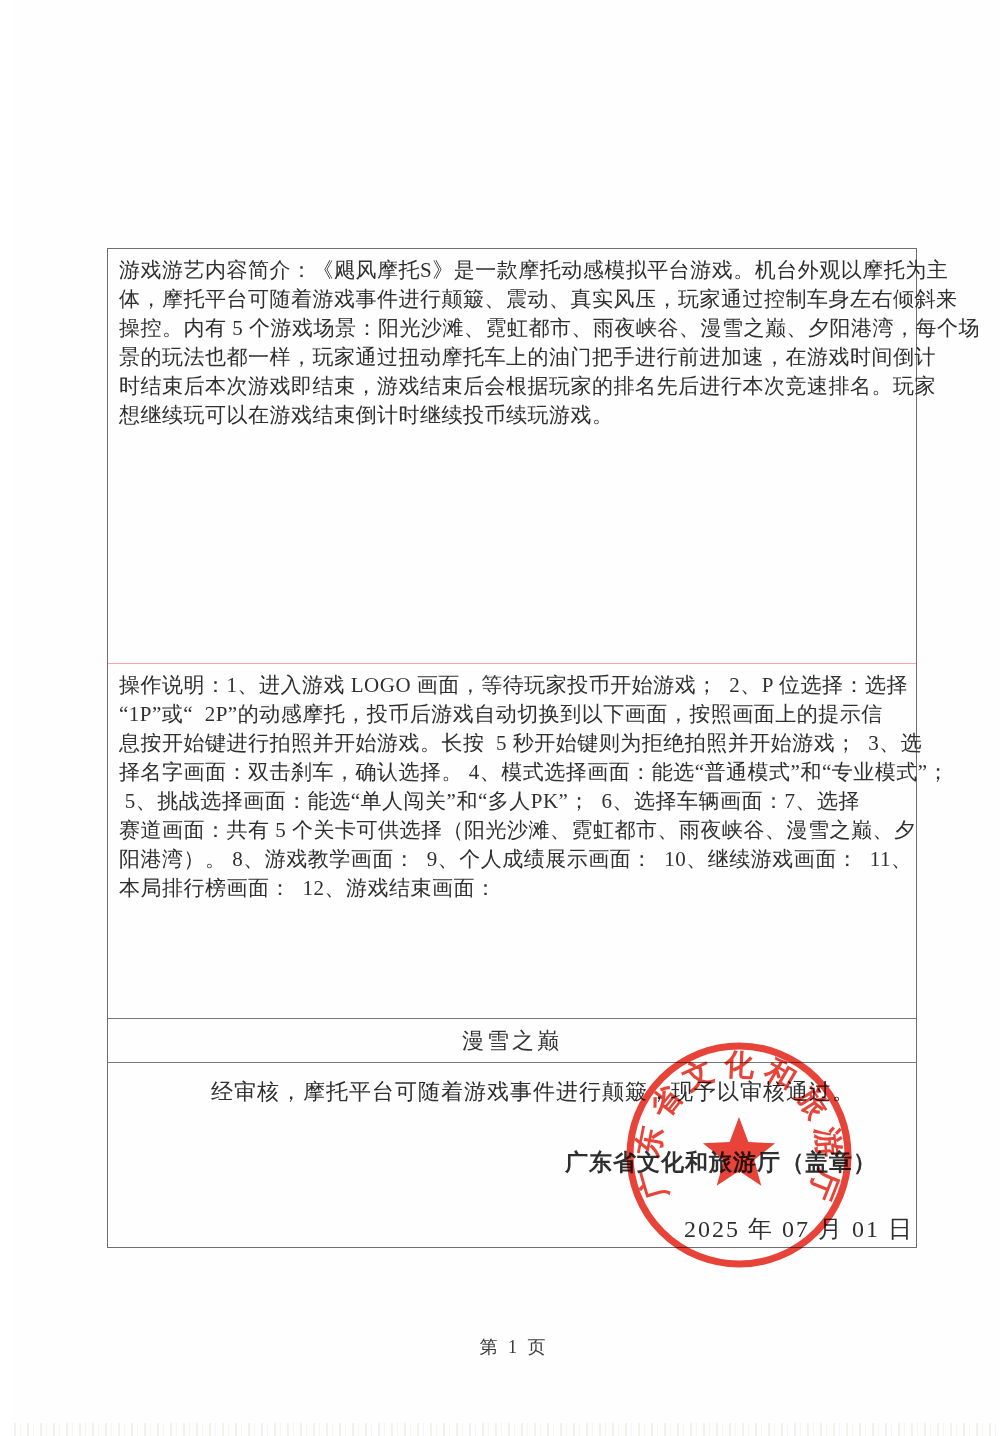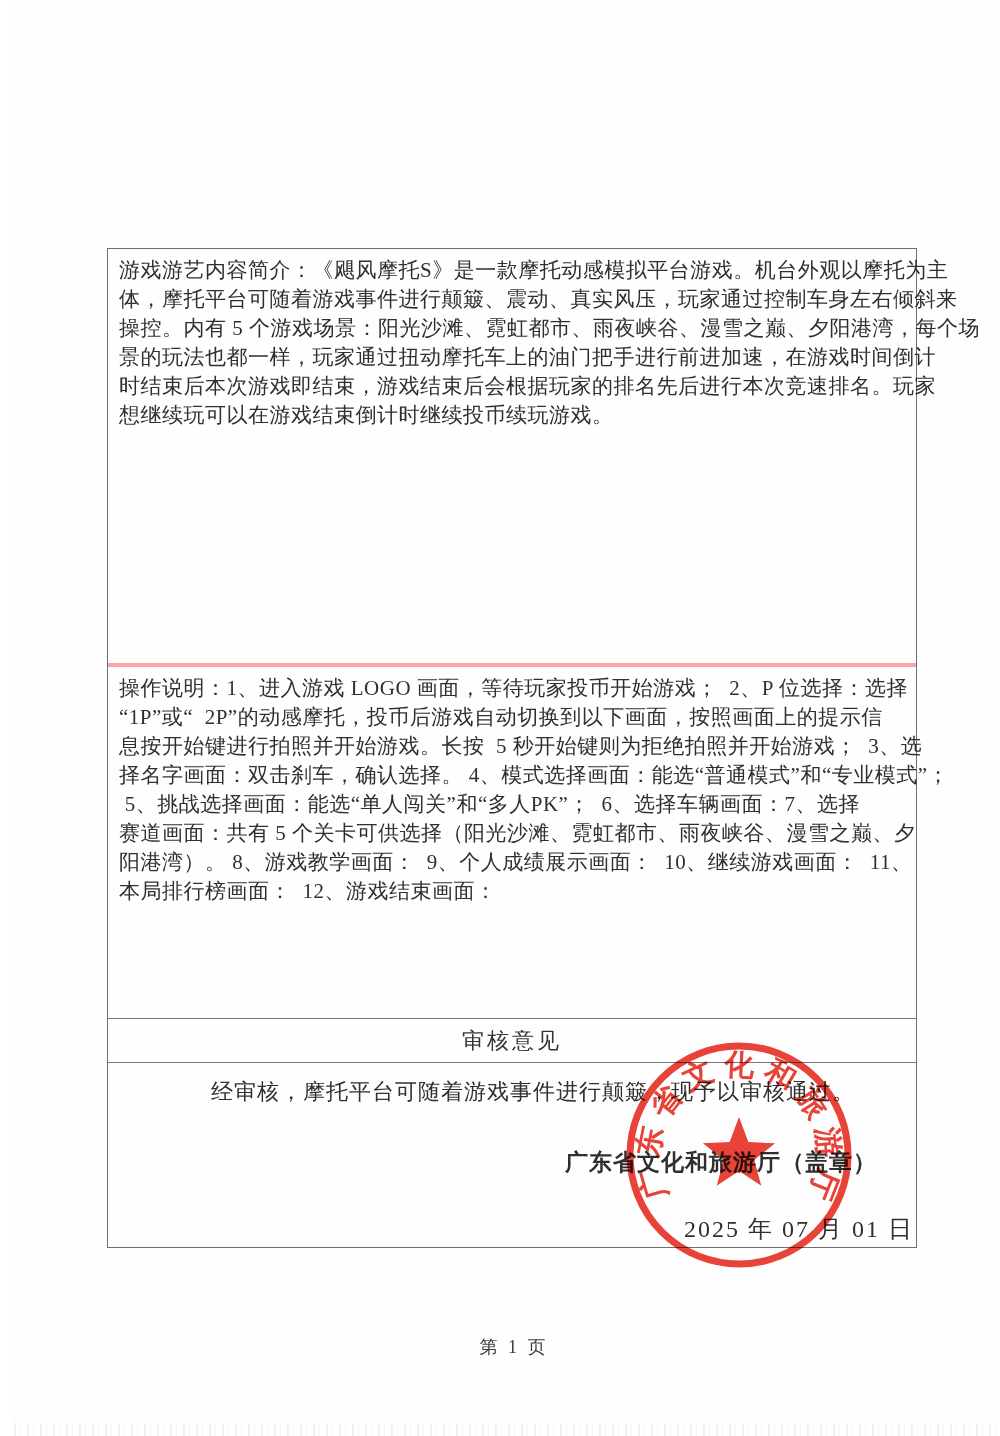--- a/index.html
+++ b/index.html
@@ -27,21 +27,21 @@
     border: 1px solid #6f6f6f;
     box-sizing: border-box;
   }
   .row {
     position: absolute;
     left: 0;
     right: 0;
     box-sizing: border-box;
   }
   .row-intro   { top: 0;     height: 414px; }
-  .row-op      { top: 414px; height: 355px; border-top: 4px solid #fca5a5; }
+  .row-op      { top: 414px; height: 355px; border-top: 1px solid #fca5a5; }
   .row-header  { top: 769px; height: 45px;  border-top: 1px solid #787878;
                  border-bottom: 1px solid #787878; }
   .row-review  { top: 814px; height: 184px; }
 
   .cell-text {
     padding: 7px 6px 0 11px;
     font-size: 21px;
     line-height: 29px;
     white-space: pre;
     letter-spacing: 0.5px;
@@ -148,21 +148,21 @@
 “1P”或“  2P”的动感摩托，投币后游戏自动切换到以下画面，按照画面上的提示信
 息按开始键进行拍照并开始游戏。长按  5 秒开始键则为拒绝拍照并开始游戏；  3、选
 择名字画面：双击刹车，确认选择。 4、模式选择画面：能选“普通模式”和“专业模式”；
  5、挑战选择画面：能选“单人闯关”和“多人PK”；  6、选择车辆画面：7、选择
 赛道画面：共有 5 个关卡可供选择（阳光沙滩、霓虹都市、雨夜峡谷、漫雪之巅、夕
 阳港湾）。 8、游戏教学画面：  9、个人成绩展示画面：  10、继续游戏画面：  11、
 本局排行榜画面：  12、游戏结束画面：</div>
     </div>
 
     <div class="row row-header">
-      <span class="header-label">审核意见</span>
+      <span class="header-label">漫雪之巅</span>
     </div>
 
     <div class="row row-review">
       <p class="conclusion">经审核，摩托平台可随着游戏事件进行颠簸，现予以审核通过。</p>
       <p class="signer">广东省文化和旅游厅（盖章）</p>
       <p class="review-date">2025 年 07 月 01 日</p>
     </div>
 
   </div>
 

